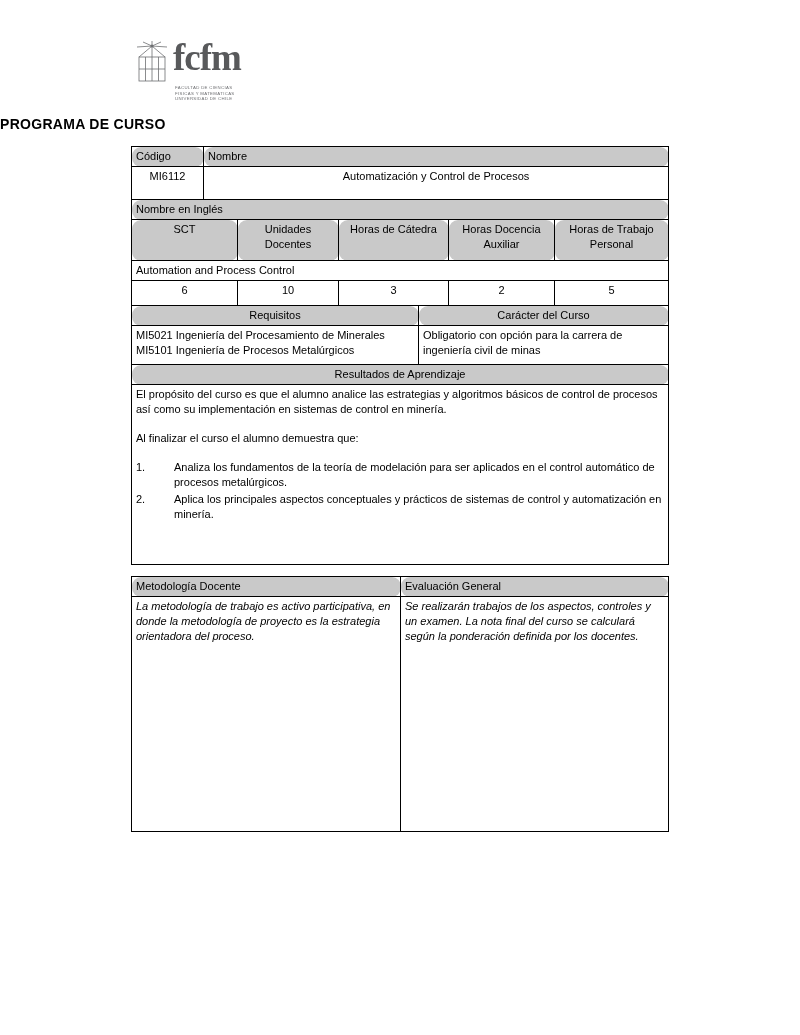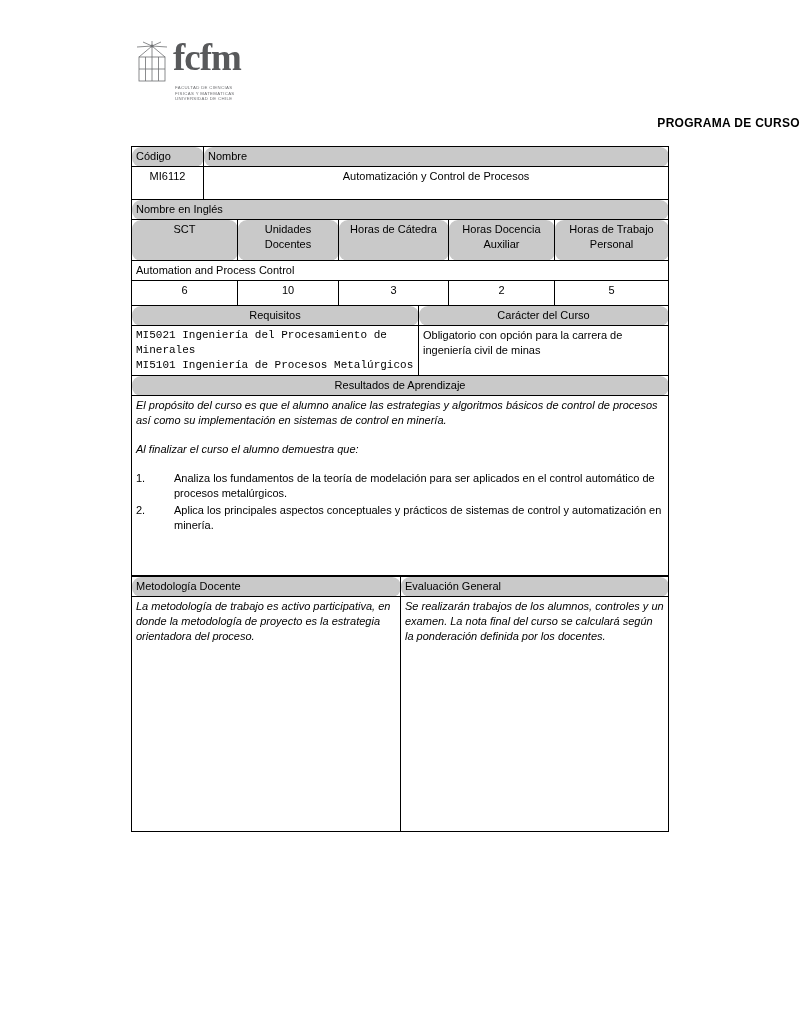--- a/index.html
+++ b/index.html
@@ -58,22 +58,22 @@
     white-space: pre-line;
     padding-left: 42px;
   }
 
   
   .doc-title {
     position: absolute;
     left: 0;
     top: 116px;
     width: 800px;
-    text-align: right;
-    font-size: 12px;
+    text-align: left;
+    font-size: 14px;
     font-weight: bold;
     letter-spacing: 0.3px;
   }
 
   
   table.grid {
     position: absolute;
     border-collapse: collapse;
     table-layout: fixed;
     font-size: 11px;
@@ -111,21 +111,20 @@
     line-height: 16px;
     font-style: italic;
   }
   .learn-body {
     padding: 6px 8px 6px 8px;
     height: 175px;
     line-height: 16px;
   }
   .learn-body p {
     margin: 0 0 14px 0;
-    font-style: italic;
   }
   .ol-row {
     display: flex;
     margin-bottom: 2px;
   }
   .ol-num {
     width: 38px;
     flex: 0 0 38px;
   }
   .ol-txt {
@@ -209,21 +208,21 @@
       <td class="ctr mid" colspan="2">3</td>
       <td class="ctr mid" colspan="2">2</td>
       <td class="ctr mid" colspan="2">5</td>
     </tr>
 
     <tr>
       <td class="hdr ctr" colspan="5">Requisitos</td>
       <td class="hdr ctr" colspan="5">Carácter del Curso</td>
     </tr>
     <tr>
-      <td class="cell-pad" colspan="5" style="height:34px;font-family:Liberation Mono, monospace;">
+      <td class="cell-pad" colspan="5" style="height:34px;">
         <div>MI5021 Ingeniería del Procesamiento de Minerales</div>
         <div>MI5101 Ingeniería de Procesos Metalúrgicos</div>
       </td>
       <td class="cell-pad" colspan="5">Obligatorio con opción para la carrera de ingeniería civil de minas</td>
     </tr>
 
     <tr>
       <td class="hdr ctr" colspan="10">Resultados de Aprendizaje</td>
     </tr>
     <tr>
@@ -248,18 +247,18 @@
       <col style="width:269px">
       <col style="width:268px">
     </colgroup>
     <tbody>
         <tr>
       <td class="hdr cell-pad">Metodología Docente</td>
       <td class="hdr cell-pad">Evaluación General</td>
     </tr>
     <tr>
       <td class="bottom-cell">La metodología de trabajo es activo participativa, en donde la metodología de proyecto es la estrategia orientadora del proceso.</td>
-      <td class="bottom-cell">Se realizarán trabajos de los alumnos, controles y un examen. La nota final del curso se calculará según la ponderación definida por los docentes.</td>
+      <td class="bottom-cell">Se realizarán trabajos de los aspectos, controles y un examen. La nota final del curso se calculará según la ponderación definida por los docentes.</td>
     </tr>
   </tbody>
     </table>
 
 </div>
 
 </body></html>

